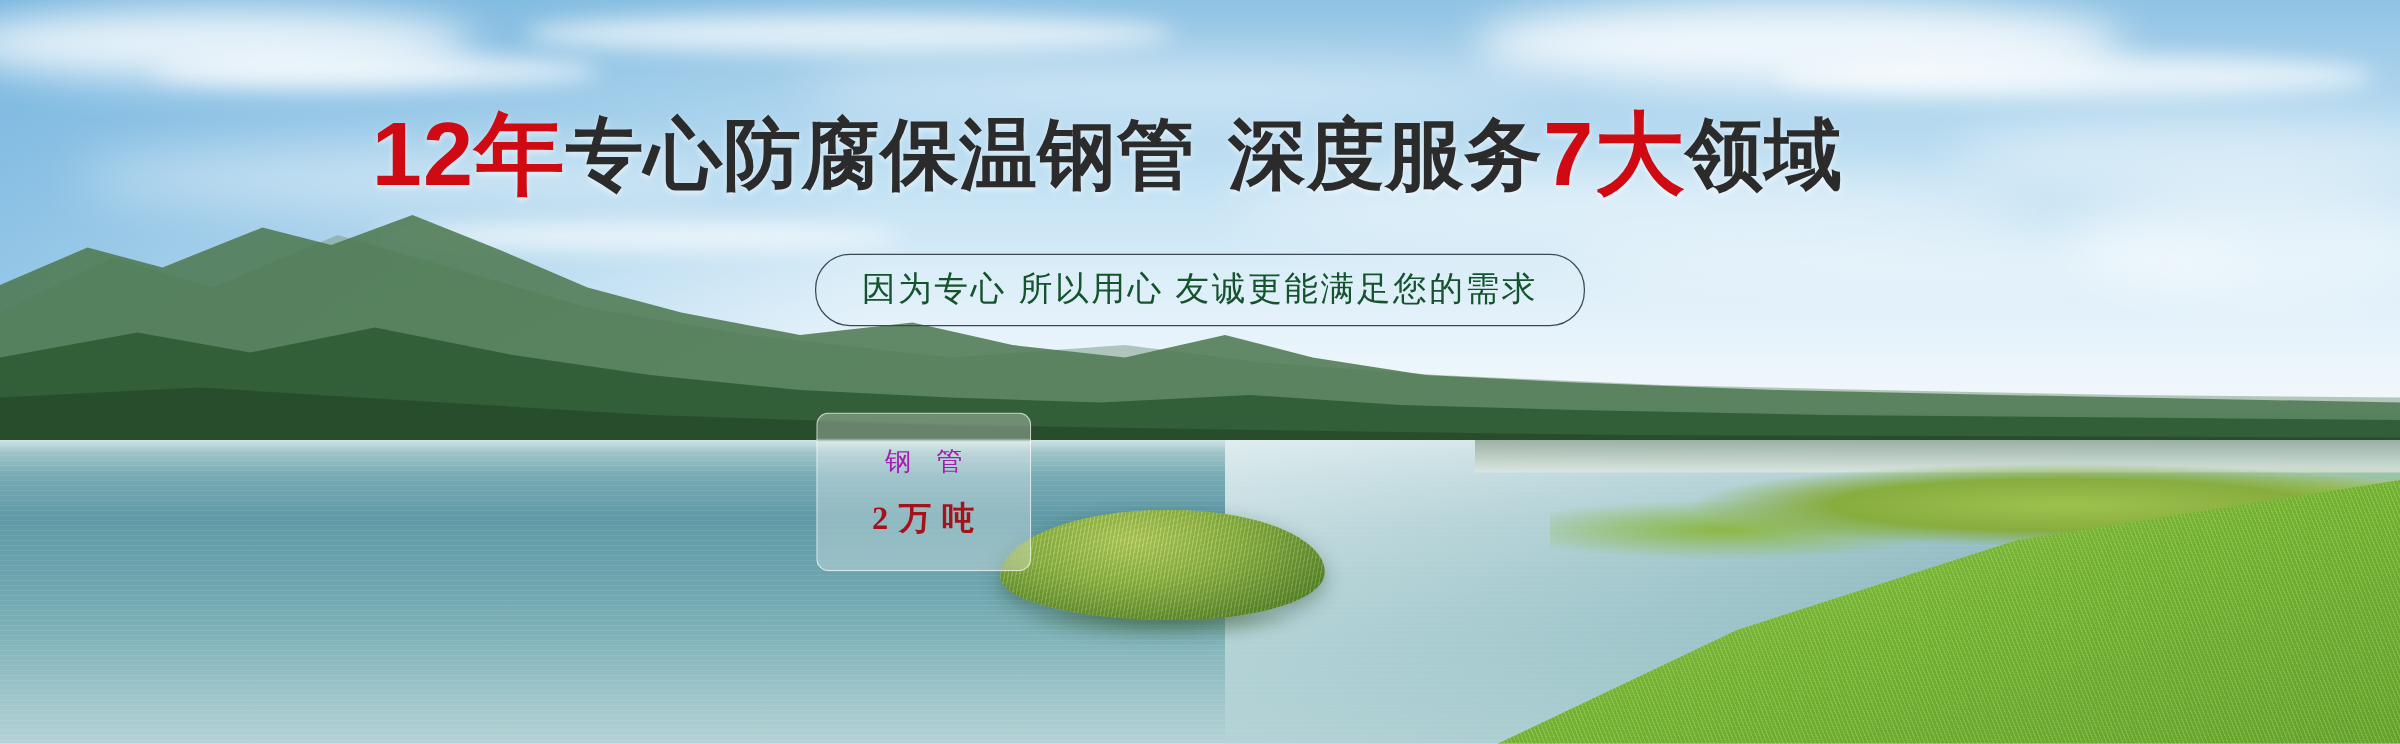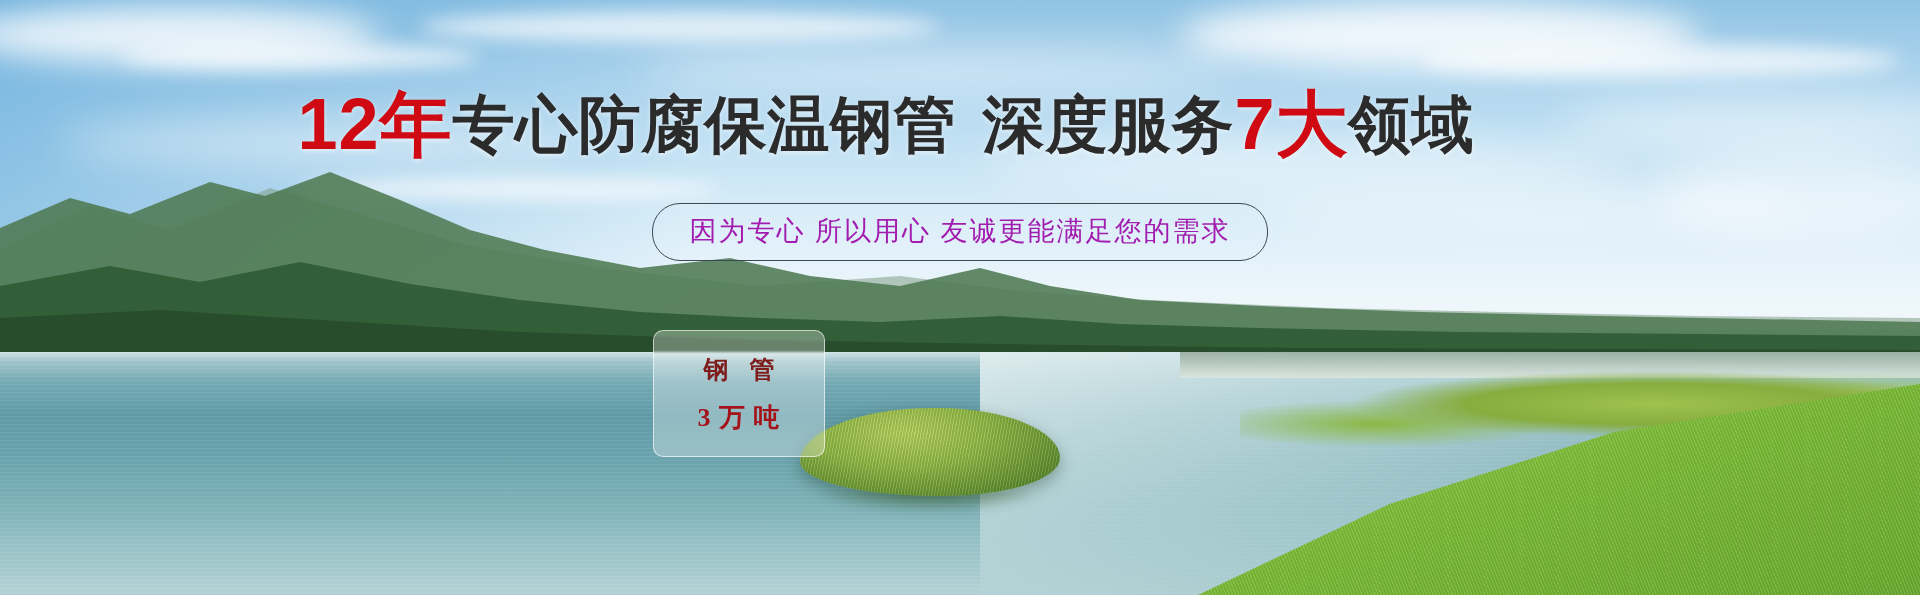--- a/index.html
+++ b/index.html
@@ -192,21 +192,21 @@
     width: 1920px;
     text-align: center;
   }
   .subtitle {
     display: inline-block;
     border: 1px solid #3b4a52;
     border-radius: 28px;
     padding: 9px 36px 11px;
     font-size: 27px;
     letter-spacing: 2px;
-    color: #a21caf;
+    color: #14532d;
     background: rgba(255,255,255,.06);
     white-space: nowrap;
   }
 
   
   .cards {
     position: absolute;
     left: 653px; top: 330px;
     display: flex;
     gap: 6px;
@@ -218,25 +218,25 @@
     border: 1px solid rgba(255,255,255,.62);
     background: rgba(255,255,255,.30);
     backdrop-filter: blur(1px);
     display: flex;
     flex-direction: column;
     align-items: center;
     justify-content: center;
     gap: 14px;
   }
   .card .ctitle {
-    font-size: 25px;
-    color: #7f1d1d;
+    font-size: 21px;
+    color: #a21caf;
     letter-spacing: 7px;
     text-indent: 7px;
-    font-weight: 700;
+    font-weight: 400;
   }
   .card .cvalue {
     font-size: 26px;
     color: #a5131a;
     letter-spacing: 1px;
     font-family: "Liberation Serif", "DejaVu Serif", serif;
     font-weight: 600;
   }
   .card .cvalue sup { font-size: 15px; }
 </style>
@@ -305,20 +305,20 @@
     </div>
 
     <div class="subtitle-wrap">
       <div class="subtitle">因为专心 所以用心  友诚更能满足您的需求</div>
     </div>
 
     <div class="cards">
 
       <div class="card">
         <div class="ctitle">钢 管</div>
-        <div class="cvalue"><span>3 万 吨</span></div>
+        <div class="cvalue"><span>2 万 吨</span></div>
       </div>
 
 
 
     </div>
   </div>
 </div>
 
 </body></html>

